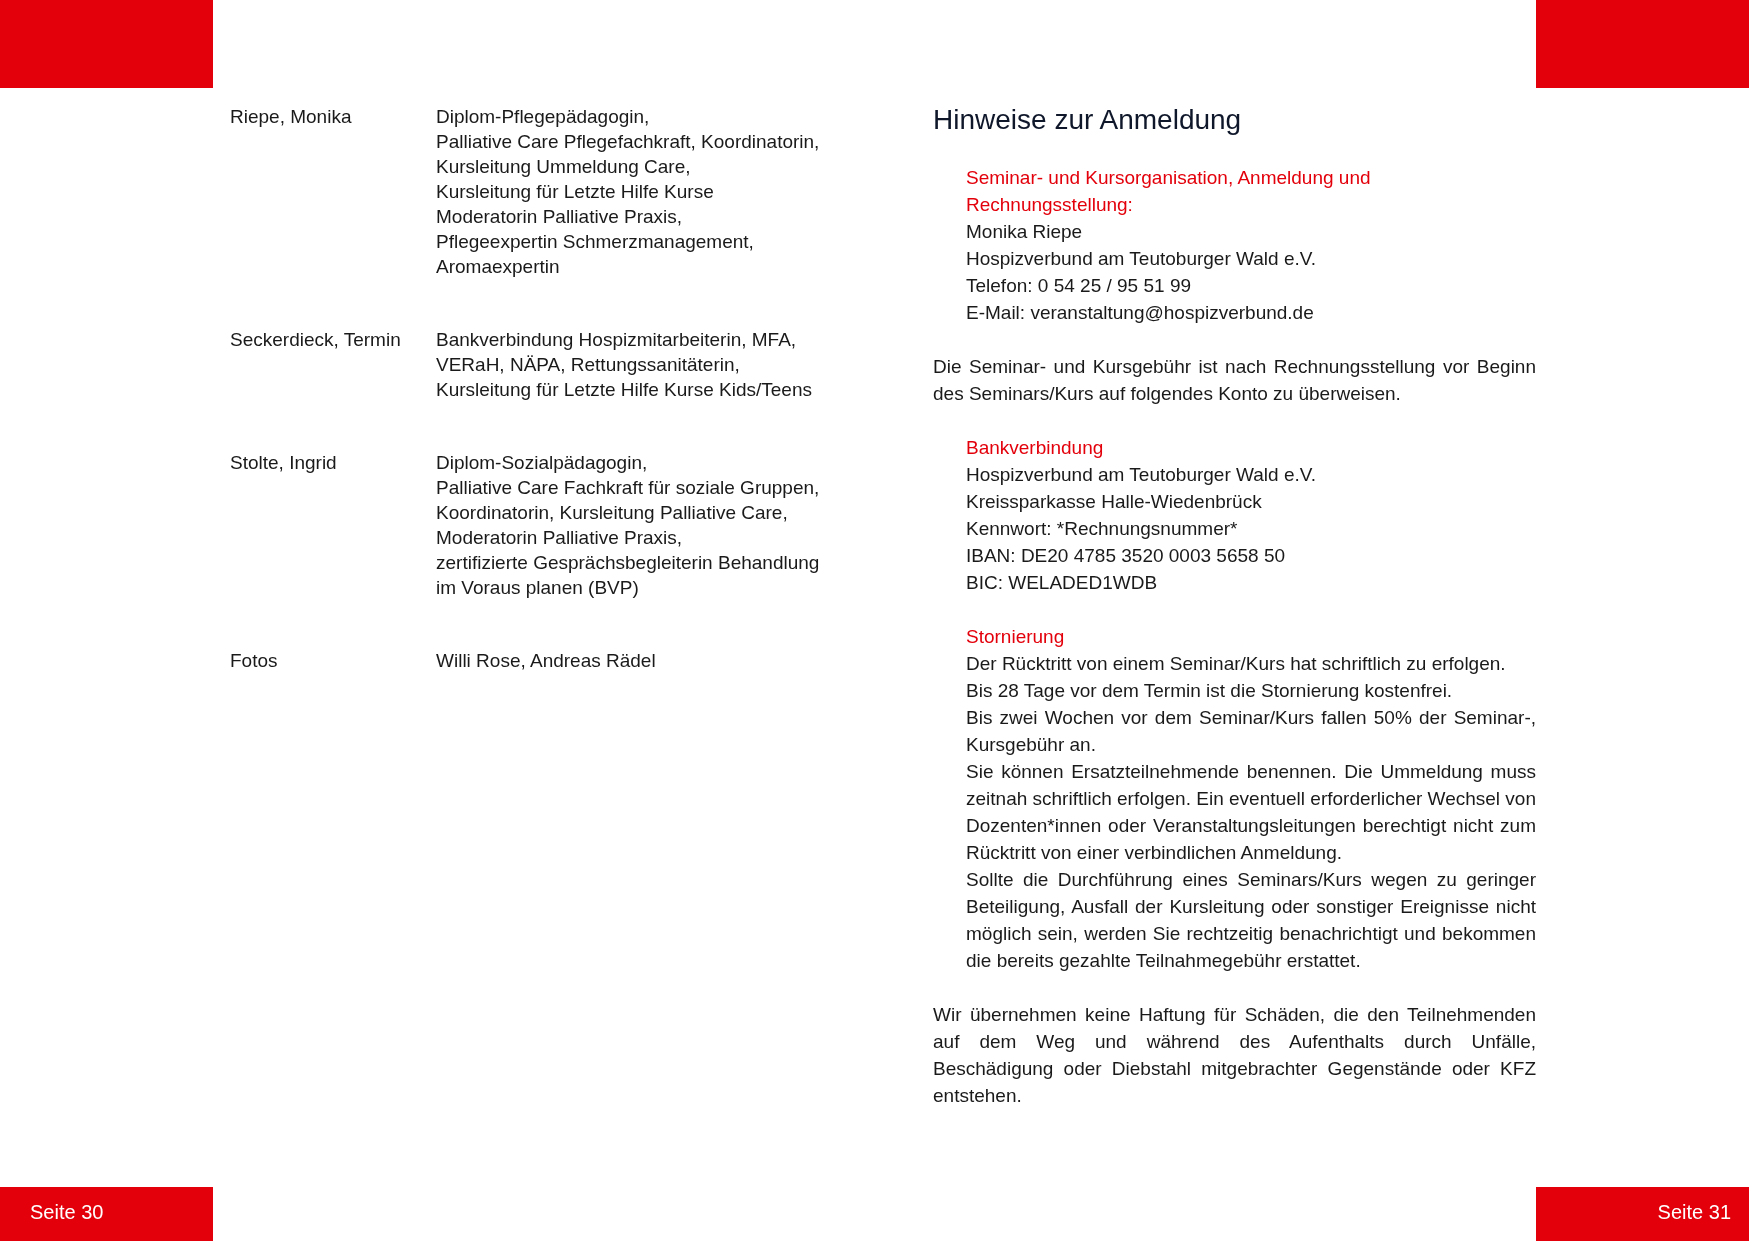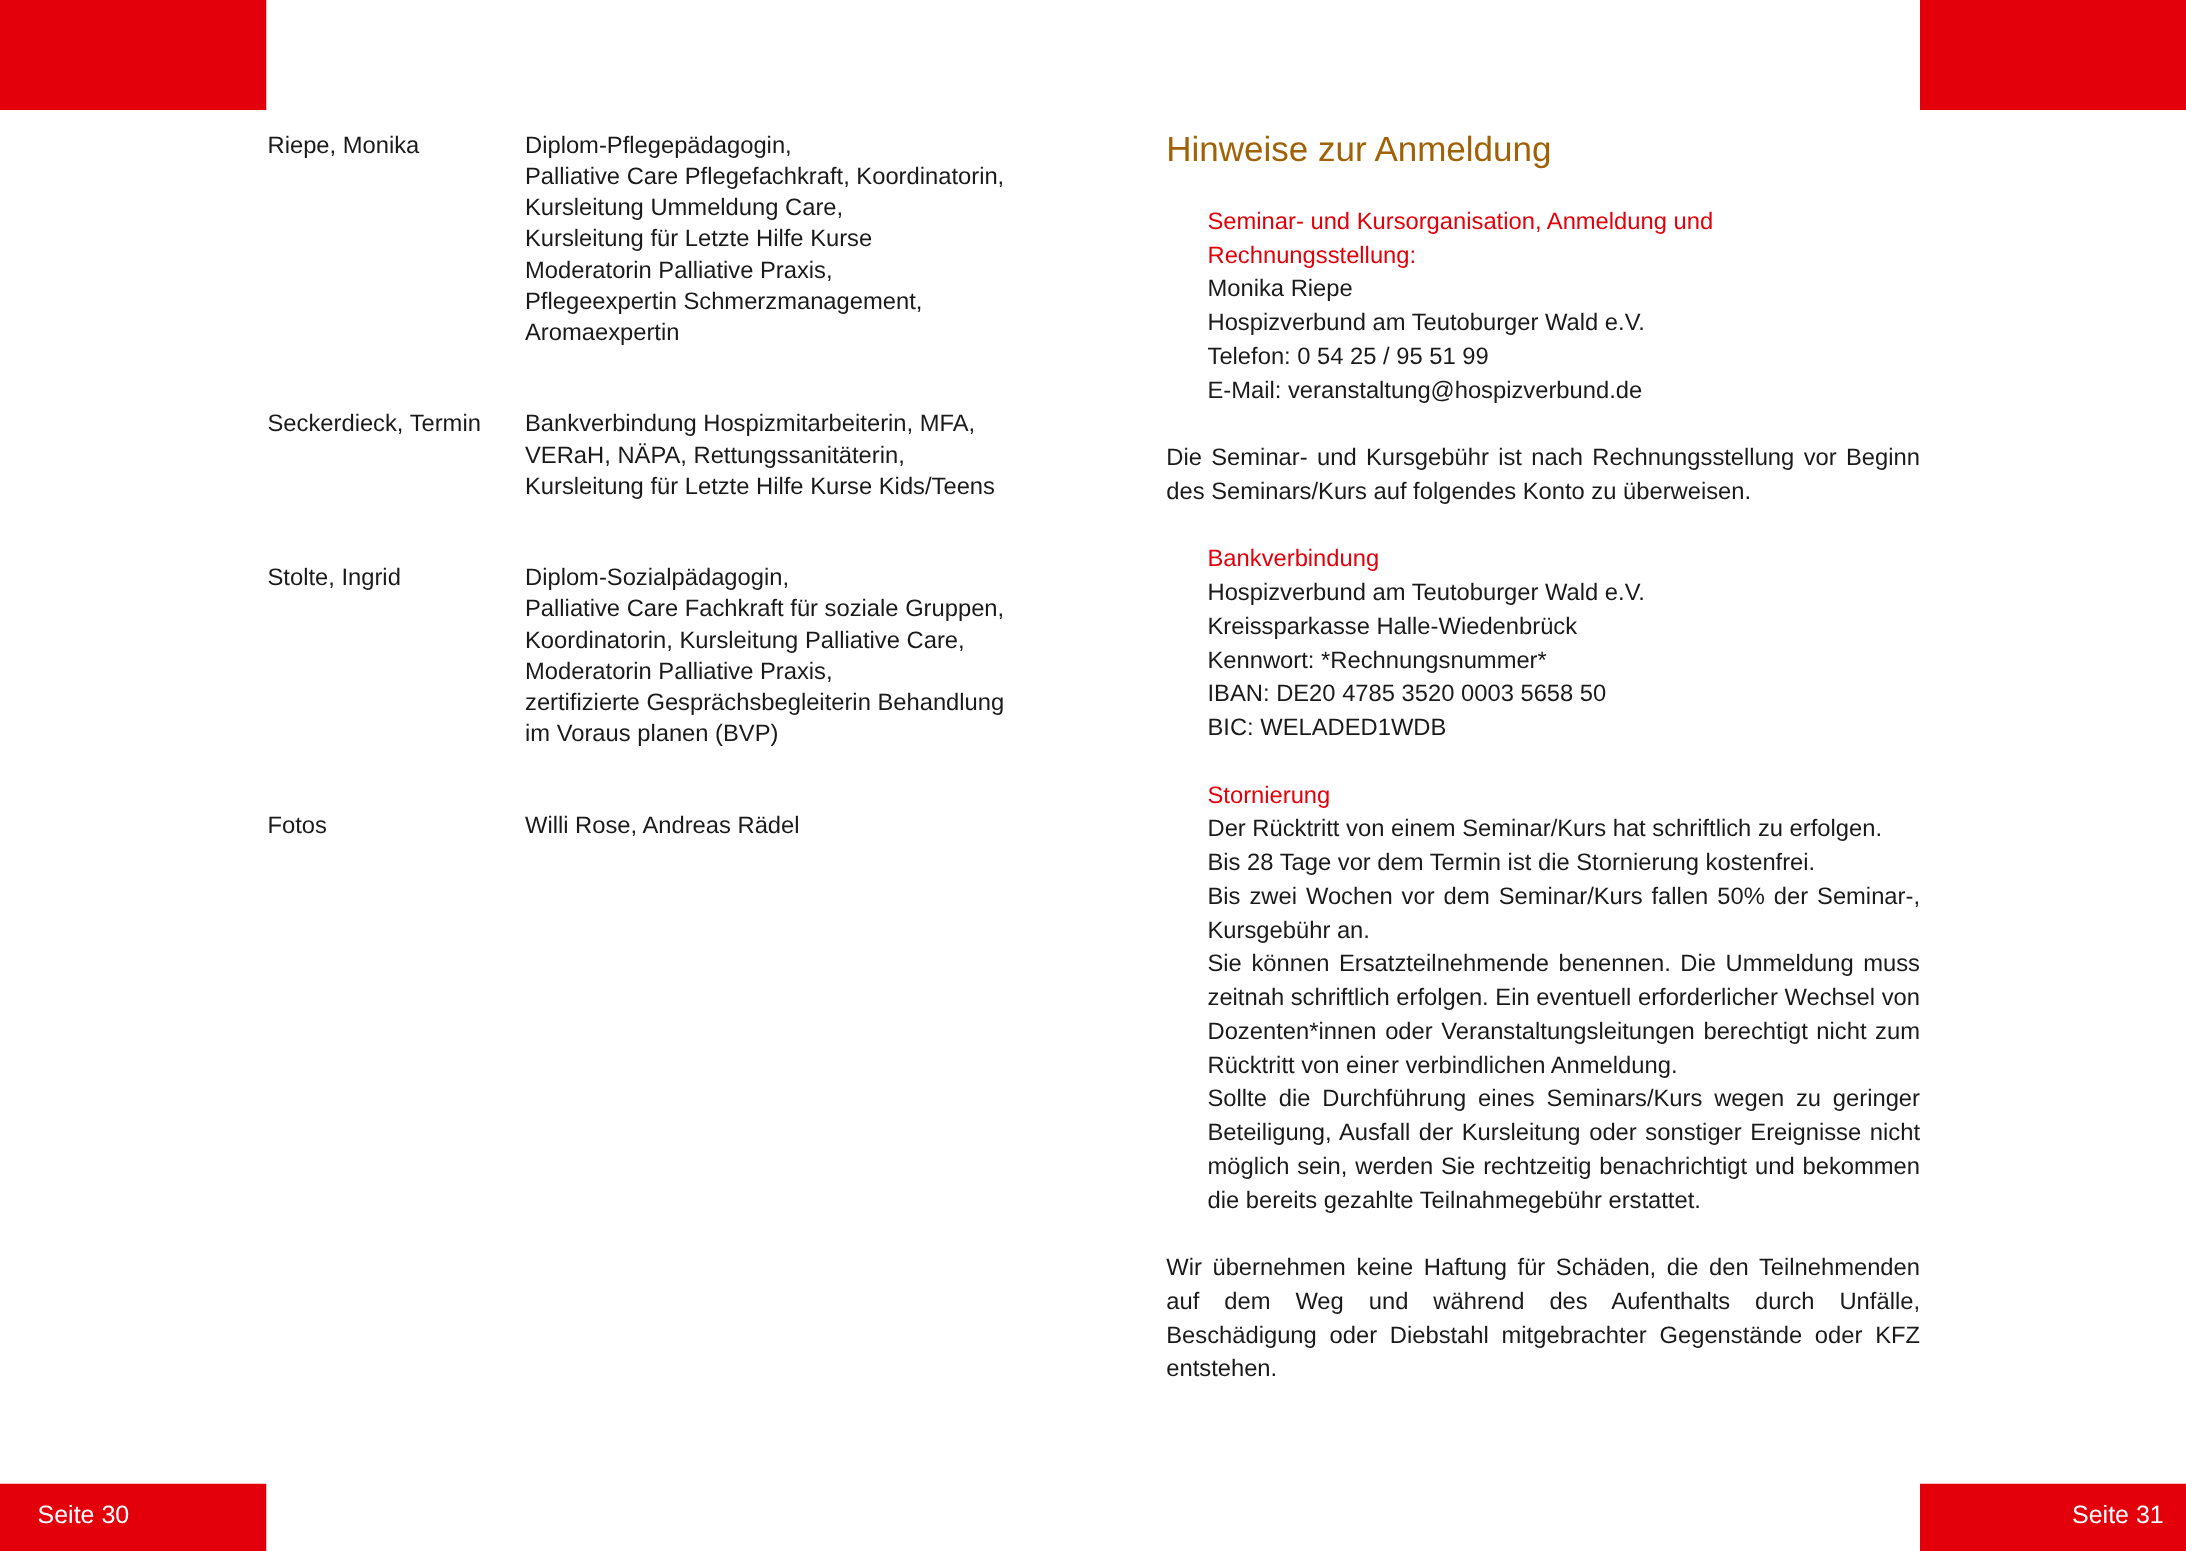--- a/index.html
+++ b/index.html
@@ -13,28 +13,28 @@
   .corner.tl { left: 0; top: 0; width: 213px; height: 88px; }
   .corner.tr { right: 0; top: 0; width: 213px; height: 88px; }
   .corner.bl { left: 0; top: 1187px; width: 213px; height: 54px; }
   .corner.br { right: 0; top: 1187px; width: 213px; height: 54px; }
   .page-num {
     position: absolute; top: 1199px; color: #ffffff; font-size: 20px; line-height: 26px; text-align: right;
   }
   .page-num.left { left: 30px; }
   .page-num.right { right: 18px; text-align: right; }
 
-  .left-col { position: absolute; left: 214px; top: 104px; width: 620px; }
+  .left-col { position: absolute; left: 230px; top: 104px; width: 620px; }
   .entry { display: flex; margin-bottom: 48px; }
   .entry .name { width: 206px; flex: none; line-height: 25px; }
   .entry .roles { flex: 1; line-height: 25px; }
   .entry .roles div { white-space: nowrap; }
 
   .right-col { position: absolute; left: 933px; top: 102px; width: 603px; line-height: 27px; }
-  .title { color: #a16207; font-size: 28px; line-height: 36px; margin: 0 0 26px 0; font-weight: normal; }
+  .title { color: #0f172a; font-size: 28px; line-height: 36px; margin: 0 0 26px 0; font-weight: normal; }
   .red { color: #e3000b; }
   .blk { margin-bottom: 27px; }
   .justify { text-align: justify; }
   .line { display: block; margin-left: 33px; }
 </style>
 </head>
 <body>
 
 <div class="corner tl"></div>
 <div class="corner tr"></div>

